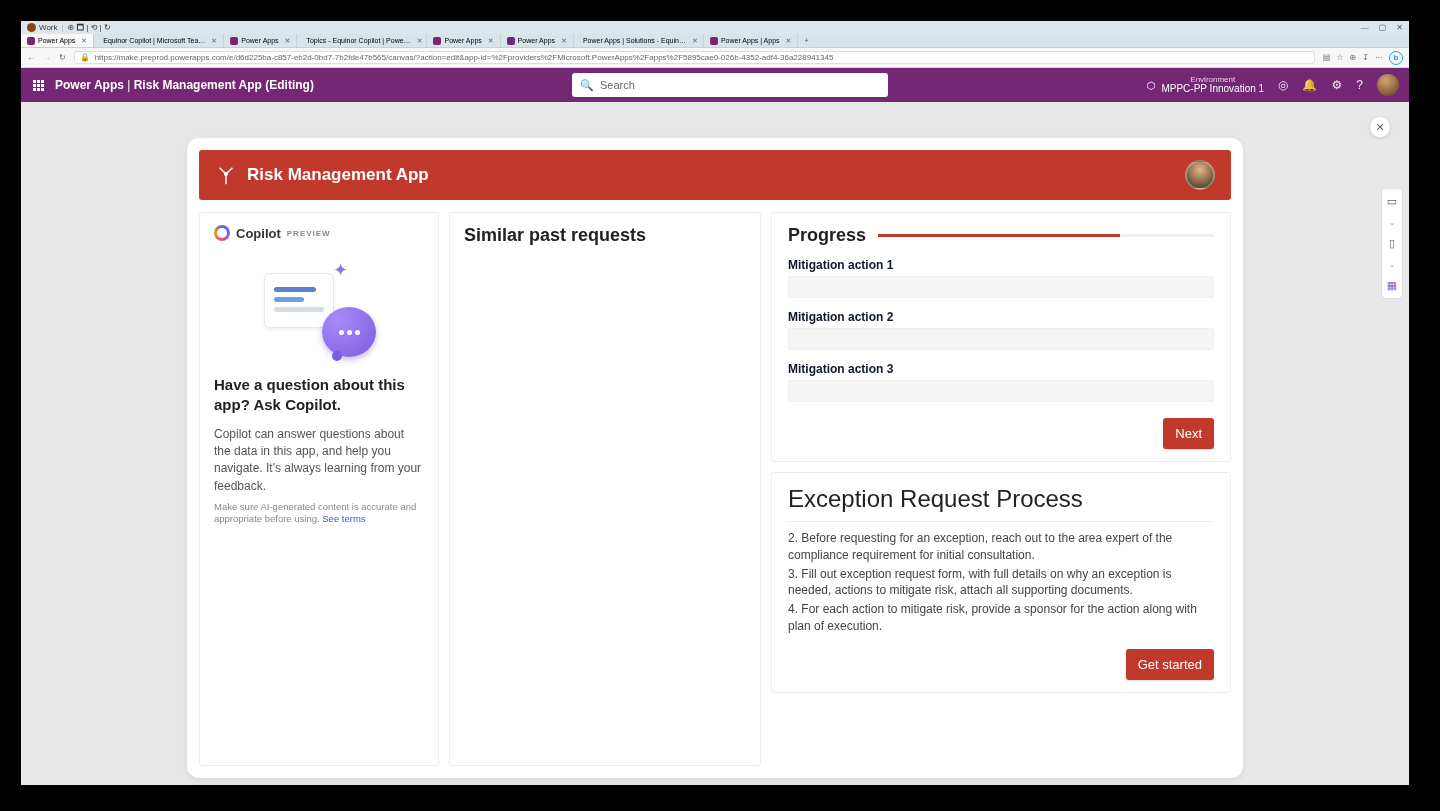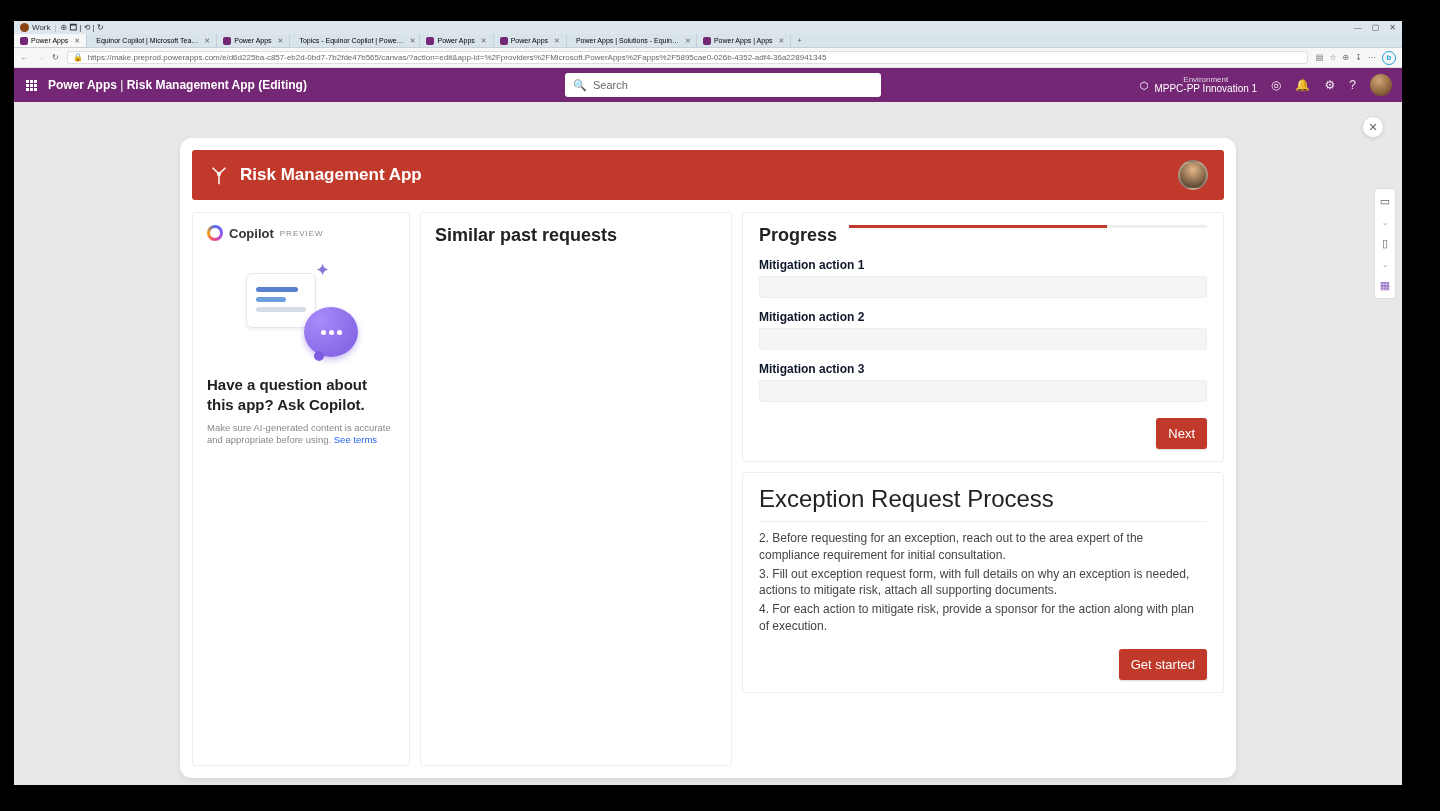--- a/index.html
+++ b/index.html
@@ -1,17 +1,17 @@
 <!DOCTYPE html>
 <html><head>
 <meta charset="utf-8">
 <style>
 * { margin: 0; padding: 0; box-sizing: border-box; font-family: "Segoe UI", Arial, sans-serif; }
 body { background: #000; width: 1440px; height: 811px; overflow: hidden; }
-.screen { position: absolute; top: 21px; left: 14px; width: 1388px; height: 764px; background: #e8e8e8; }
+.screen { position: absolute; top: 21px; left: 21px; width: 1388px; height: 764px; background: #e8e8e8; }
 .titlebar { height: 13px; background: #dde6ed; display: flex; align-items: center; padding: 0 6px; font-size: 8px; color: #333; }
 .titlebar .avatar-tiny { width: 9px; height: 9px; border-radius: 50%; background: #8b4513; margin-right: 3px; }
 .titlebar .winctrl { margin-left: auto; display: flex; gap: 10px; color: #555; }
 .tabstrip { height: 14px; background: #d9e3ea; display: flex; align-items: center; font-size: 7px; border-bottom: 1px solid #c5d0d8; }
 .tabstrip .tab { display: flex; align-items: center; gap: 3px; padding: 0 6px; height: 100%; border-right: 1px solid #c5d0d8; white-space: nowrap; overflow: hidden; max-width: 130px; }
 .tabstrip .tab.active { background: #f7f7f7; }
 .tabstrip .favicon { width: 8px; height: 8px; border-radius: 2px; display:inline-block; }
 .tabstrip .tab .close { color: #666; margin-left: 3px; }
 .tabstrip .plus { padding: 0 6px; color: #555; }
 .addrbar { height: 20px; background: #f7f7f7; display: flex; align-items: center; padding: 0 6px; font-size: 8px; color: #666; gap: 8px; border-bottom: 1px solid #ddd; }
@@ -38,46 +38,46 @@
 .side-toolbar { position: absolute; top: 86px; right: 6px; width: 22px; background: #fff; border: 1px solid #ddd; border-radius: 4px; display: flex; flex-direction: column; align-items: center; gap: 10px; padding: 6px 0; font-size: 11px; color: #666; }
 
 .app-card { position: absolute; top: 36px; left: 166px; width: 1056px; height: 640px; background: #fff; border-radius: 12px; box-shadow: 0 2px 6px rgba(0,0,0,.08); display: flex; flex-direction: column; }
 .app-header { margin: 12px 12px 0 12px; height: 50px; background: #c0392b; border-radius: 3px; display: flex; align-items: center; padding: 0 16px; color: #fff; }
 .app-header .icon { margin-right: 10px; display: flex; }
 .app-header .title { font-size: 17px; font-weight: 600; }
 .app-header .avatar { margin-left: auto; width: 30px; height: 30px; border-radius: 50%; background: radial-gradient(circle at 50% 30%, #e6b88a, #3a2a1a); border: 2px solid rgba(255,255,255,.3); }
 
 .panels { flex: 1; display: flex; gap: 10px; padding: 12px; }
 .panel { background: #fff; border: 1px solid #eee; border-radius: 3px; display: flex; flex-direction: column; }
-.panel.copilot { width: 218px; padding: 12px 14px; }
+.panel.copilot { width: 240px; padding: 12px 14px; }
 .panel.similar { width: 312px; padding: 12px 14px; }
 .panel.rightcol { flex: 1; display: flex; flex-direction: column; gap: 10px; border: none; }
 .sub-panel { background: #fff; border: 1px solid #eee; border-radius: 3px; padding: 12px 16px; display: flex; flex-direction: column; }
 
 .copilot-head { display: flex; align-items: center; gap: 6px; font-size: 13px; font-weight: 600; color: #333; }
 .copilot-logo { width: 16px; height: 16px; border-radius: 50%; background: conic-gradient(#4f6bed, #8b5cf6, #ec4899, #f59e0b, #4f6bed); position: relative; }
 .copilot-logo::after { content:""; position:absolute; inset:3px; background:#fff; border-radius:50%; }
-.preview-badge { font-size: 8px; letter-spacing: 1px; color: #888; font-weight: 400; }
+.preview-badge { font-size: 8px; letter-spacing: 1px; color: #888; font-weight: 700; }
 .copilot-illus { margin: 18px auto 10px auto; width: 130px; height: 100px; position: relative; }
 .illus-card { position: absolute; left: 10px; top: 14px; width: 70px; height: 55px; background: #fff; border: 1px solid #e3e7f0; border-radius: 6px; box-shadow: 0 2px 4px rgba(0,0,0,.06); }
 .illus-line { position: absolute; left: 20px; width: 42px; height: 5px; border-radius: 3px; }
 .illus-sparkle { position: absolute; right: 36px; top: 0; color: #8b7bd8; font-size: 18px; }
 .illus-bubble { position: absolute; right: 8px; bottom: 2px; width: 54px; height: 50px; border-radius: 50%; background: radial-gradient(circle at 30% 25%, #a78bfa, #7c5ce0); box-shadow: 0 3px 6px rgba(124,92,224,.4); display:flex; align-items:center; justify-content:center; gap:3px;}
 .illus-bubble::after{content:""; position:absolute; bottom:-4px; left:10px; width:10px; height:10px; background:#7c5ce0; border-radius:50%; transform:rotate(45deg);}
 .illus-bubble span{width:5px;height:5px;background:#fff;border-radius:50%;}
 .copilot-q { font-size: 15px; font-weight: 600; color: #222; margin-top: 6px; line-height: 1.35; }
 .copilot-desc { font-size: 12px; color: #555; margin-top: 10px; line-height: 1.45; }
 .copilot-input { margin-top: auto; border: 1px solid #d6d6d6; border-radius: 3px; padding: 8px; font-size: 11.5px; color: #888; min-height: 66px; position: relative; }
 .copilot-send { position: absolute; bottom: 6px; right: 8px; color: #888; }
 .copilot-note { font-size: 9.5px; color: #888; margin-top: 6px; line-height: 1.3; }
 .copilot-note a { color: #2563eb; text-decoration: none; }
 
 .similar-title { font-size: 18px; font-weight: 600; color: #222; }
 
-.progress-head { display: flex; gap: 12px; }
+.progress-head { display: flex; align-items: center; gap: 12px; }
 .progress-title { font-size: 18px; font-weight: 700; color: #222; }
 .progress-bar { flex:1; height: 3px; background: #eee; position: relative; }
 .progress-bar .fill { position:absolute; left:0; top:0; height:100%; background:#c0392b; width: 72%; }
 .mit-label { font-size: 12px; font-weight: 600; color: #0f172a; margin-top: 12px; }
 .mit-input { height: 22px; background: #f5f5f5; border: 1px solid #eee; border-radius: 2px; margin-top: 4px; }
 .btn-red { align-self: flex-end; margin-top: 16px; background: #c0392b; color: #fff; border: none; border-radius: 3px; padding: 8px 12px; font-size: 13px; font-weight: 400; box-shadow: 0 1px 2px rgba(0,0,0,.15); }
 .process-title { font-size: 24px; font-weight: 400; color: #222; margin-bottom: 2px; }
 .process hr { border:none; border-top:1px solid #eee; margin: 6px 0 8px 0; }
 .process-step { font-size: 12px; color: #444; line-height: 1.4; margin-bottom: 2px; }
 </style>
@@ -237,20 +237,21 @@
             <div class="illus-line" style="top:28px;background:#5b7fd1"></div>
             <div class="illus-line" style="top:38px;width:30px;background:#6ea0e0"></div>
             <div class="illus-line" style="top:48px;width:50px;background:#d6dbe8"></div>
             <div class="illus-bubble">
                 <span></span>
                 <span></span>
                 <span></span>
               </div>
           </div>
           <div class="copilot-q">Have a question about this app? Ask Copilot.</div>
+          <div class="copilot-desc">Copilot can answer questions about the data in this app, and help you navigate. It's always learning from your feedback.</div>
           <div class="copilot-note">
             <span>Make sure AI-generated content is accurate and appropriate before using. </span>
             <a href="#">See terms</a>
           </div>
         </div>
 
         <div class="panel similar">
           <div class="similar-title">Similar past requests</div>
         </div>
 

